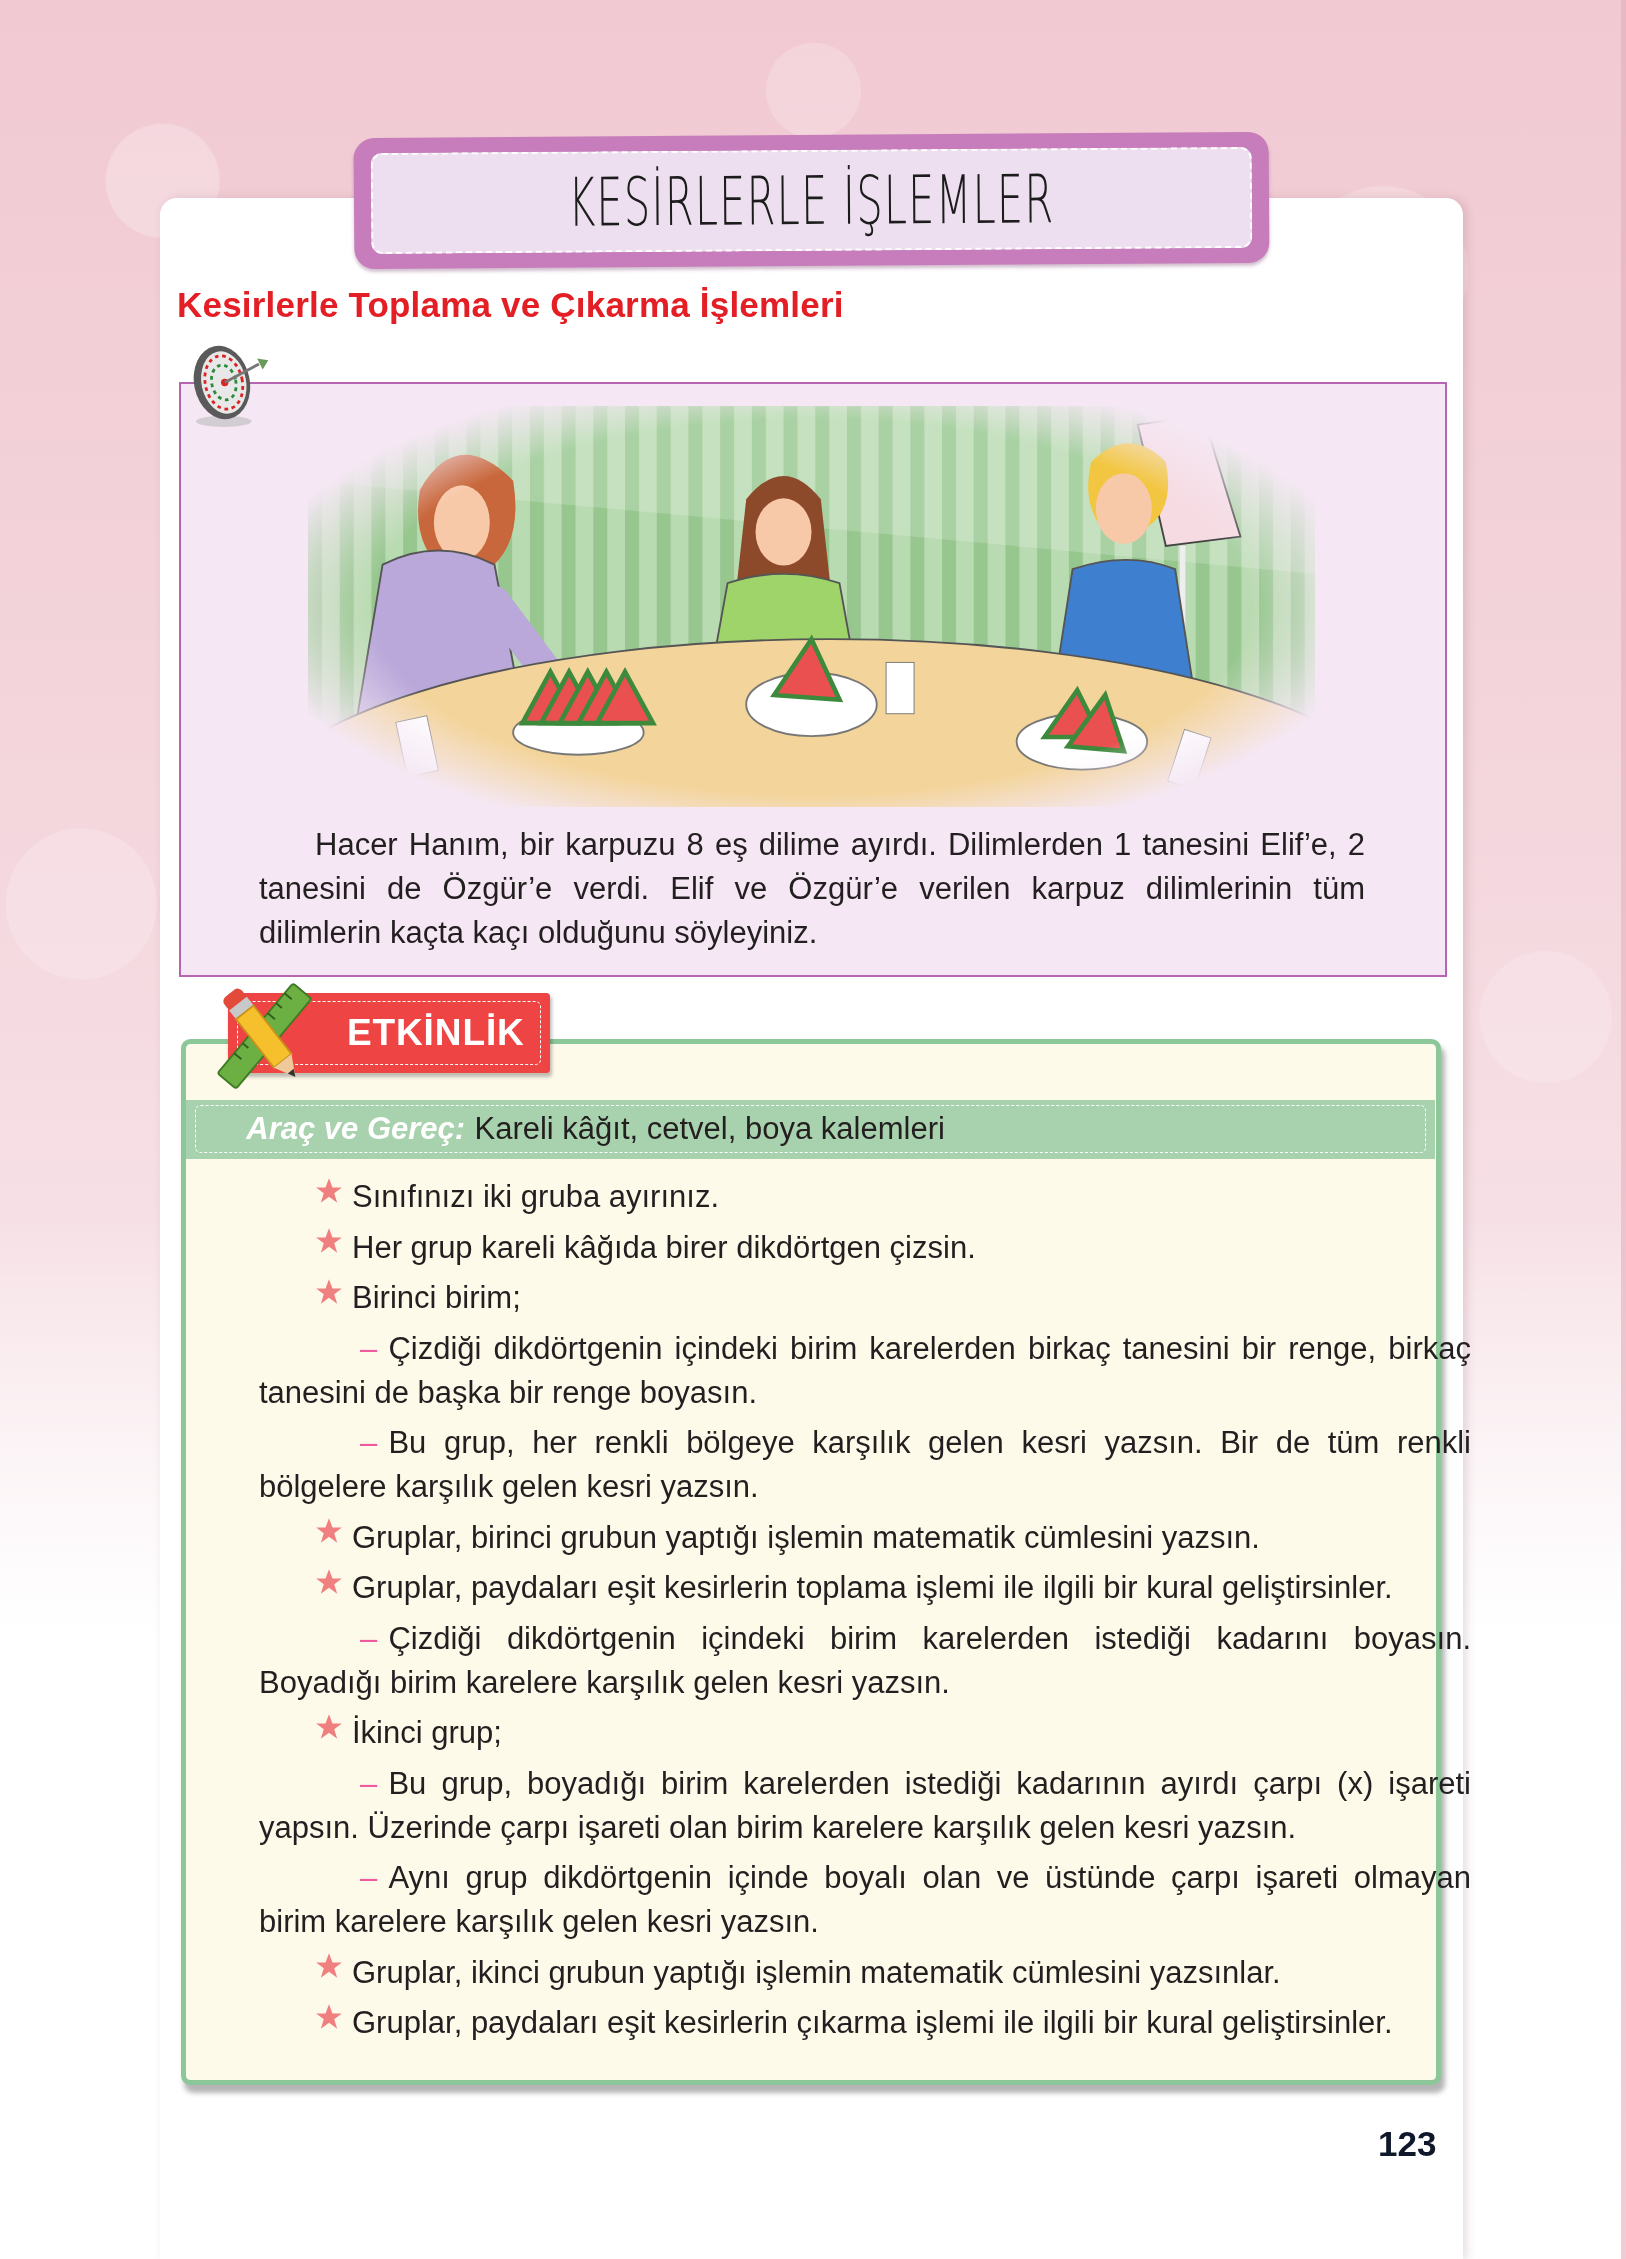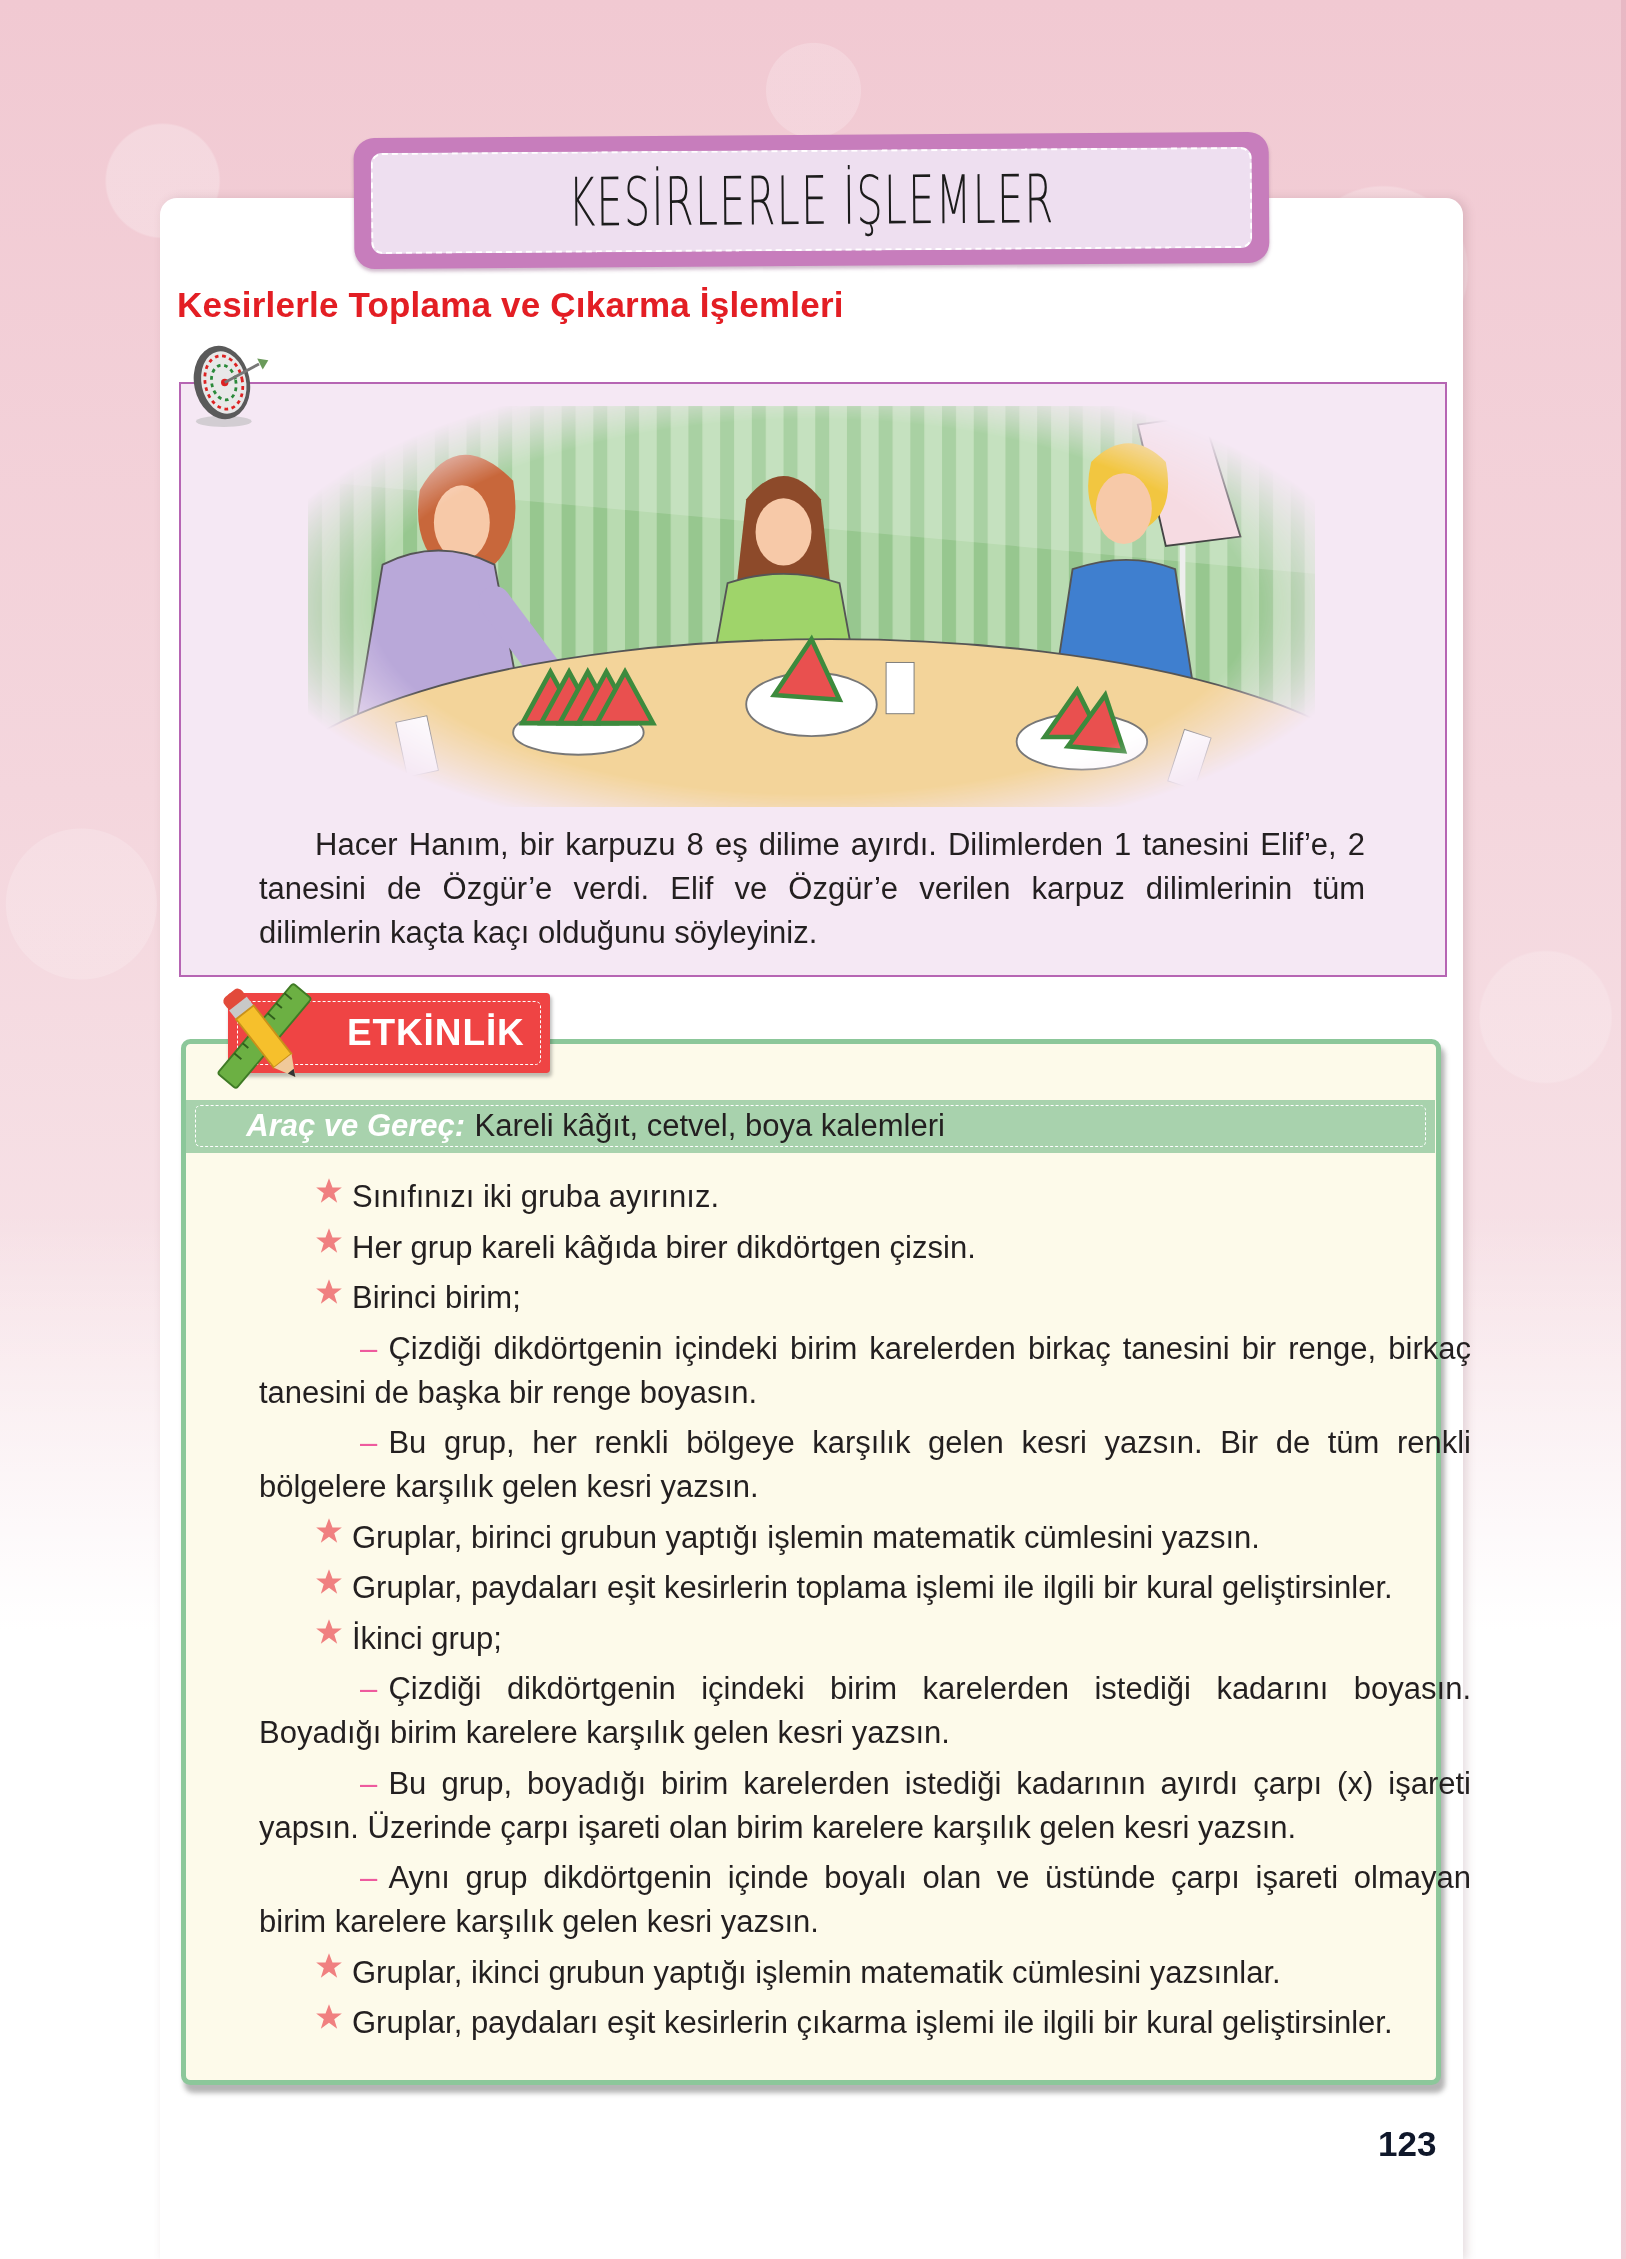--- a/index.html
+++ b/index.html
@@ -93,21 +93,21 @@
     border: 1.9px dashed #fff; border-radius: 5.6px;
     display: flex; align-items: center; justify-content: flex-end; padding-right: 15px;
   }
   .activity-tag-label {
     font-size: 37px; font-weight: bold; color: #fff; letter-spacing: 0.9px;
   }
   .pencil-ruler-icon {
     position: absolute; left: 213px; top: 981px; width: 103px; height: 110px;
   }
   .materials-bar {
-    position: absolute; left: 186px; top: 1100px; width: 1249px; height: 53px;
+    position: absolute; left: 186px; top: 1100px; width: 1249px; height: 59px;
     background: #a8d2ad;
   }
   .materials-inner {
     position: absolute; left: 9.3px; top: 4.7px; right: 9.3px; bottom: 5.6px;
     border: 1.9px dashed #fff; border-radius: 5.6px;
     display: flex; align-items: center; padding-left: 50px;
     font-size: 31px; color: #231f20;
   }
   .materials-label { color: #fff; font-weight: bold; font-style: italic; margin-right: 9.3px; }
   .list {
@@ -276,30 +276,30 @@
         <polygon points="12,1 15,9 23,9 16.5,14 19,22 12,17 5,22 7.5,14 1,9 9,9" fill="#f08080"></polygon>
       </svg>
     <span class="txt">Gruplar, birinci grubun yaptığı işlemin matematik cümlesini yazsın.</span>
   </div>
   <div class="li star">
     <svg class="star-icon" viewBox="0 0 24 24">
         <polygon points="12,1 15,9 23,9 16.5,14 19,22 12,17 5,22 7.5,14 1,9 9,9" fill="#f08080"></polygon>
       </svg>
     <span class="txt">Gruplar, paydaları eşit kesirlerin toplama işlemi ile ilgili bir kural geliştirsinler.</span>
   </div>
+  <div class="li sub">
+    <span class="dash">–</span><span>Çizdiği dikdörtgenin içindeki birim karelerden istediği kadarını boyasın. Boyadığı birim karelere karşılık gelen kesri yazsın.</span>
+  </div>
   <div class="li star">
     <svg class="star-icon" viewBox="0 0 24 24">
         <polygon points="12,1 15,9 23,9 16.5,14 19,22 12,17 5,22 7.5,14 1,9 9,9" fill="#f08080"></polygon>
       </svg>
     <span class="txt">İkinci grup;</span>
   </div>
   <div class="li sub">
-    <span class="dash">–</span><span>Çizdiği dikdörtgenin içindeki birim karelerden istediği kadarını boyasın. Boyadığı birim karelere karşılık gelen kesri yazsın.</span>
-  </div>
-  <div class="li sub">
     <span class="dash">–</span><span>Bu grup, boyadığı birim karelerden istediği kadarının ayırdı çarpı (x) işareti yapsın. Üzerinde çarpı işareti olan birim karelere karşılık gelen kesri yazsın.</span>
   </div>
   <div class="li sub">
     <span class="dash">–</span><span>Aynı grup dikdörtgenin içinde boyalı olan ve üstünde çarpı işareti olmayan birim karelere karşılık gelen kesri yazsın.</span>
   </div>
   <div class="li star">
     <svg class="star-icon" viewBox="0 0 24 24">
         <polygon points="12,1 15,9 23,9 16.5,14 19,22 12,17 5,22 7.5,14 1,9 9,9" fill="#f08080"></polygon>
       </svg>
     <span class="txt">Gruplar, ikinci grubun yaptığı işlemin matematik cümlesini yazsınlar.</span>

